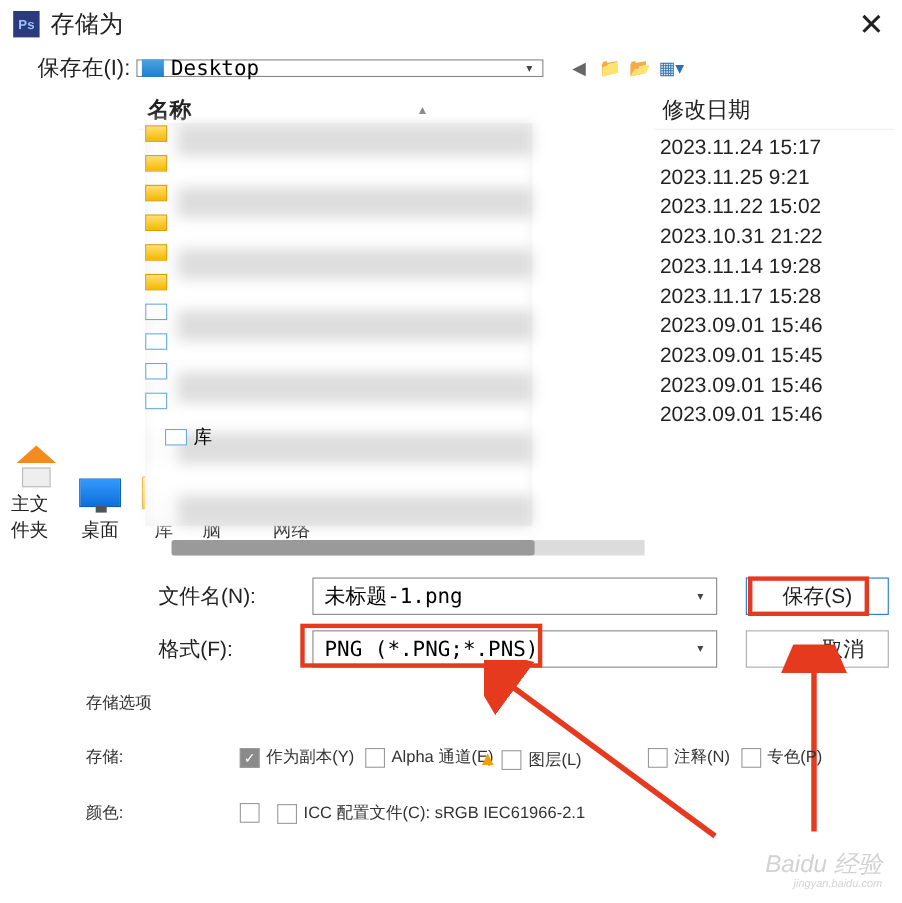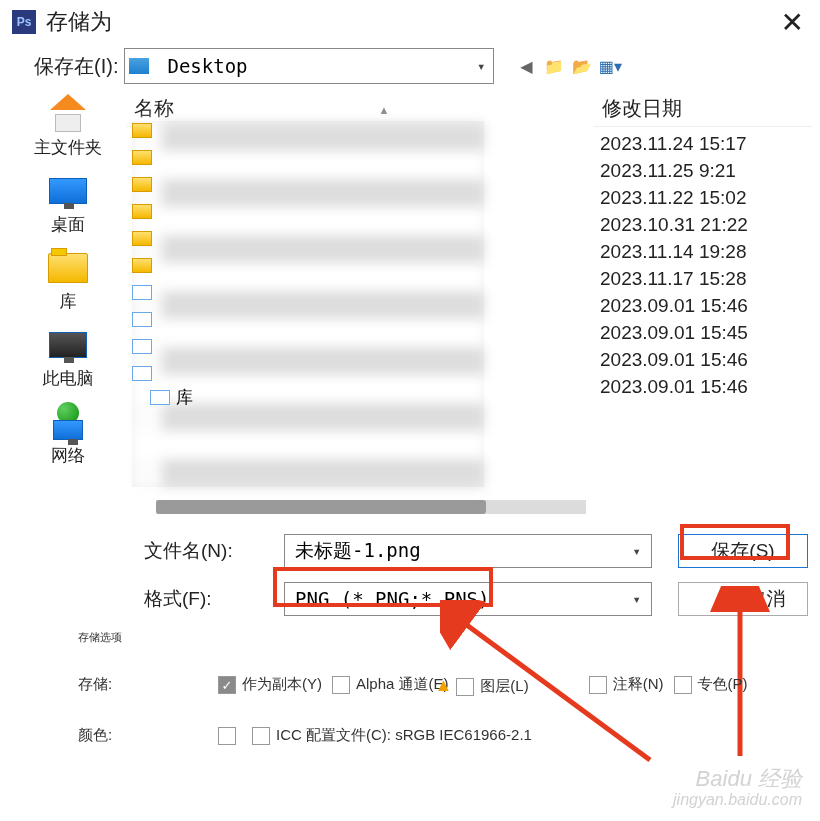--- a/index.html
+++ b/index.html
@@ -3,27 +3,27 @@
 <meta charset="utf-8">
 <style>
   * { box-sizing: border-box; }
   body { margin:0; font-family: "Microsoft YaHei", "SimSun", sans-serif; background:#fff; width:820px; height:821px; position:relative; overflow:hidden; }
   .titlebar { display:flex; align-items:center; height:44px; padding:0 12px; }
   .ps-icon { width:24px; height:24px; background:#2a3a7c; color:#9cc3ff; font-weight:bold; font-size:12px; display:flex; align-items:center; justify-content:center; margin-right:10px; }
   .title { font-size:22px; color:#222;font-family:Liberation Mono, monospace; }
   .close { margin-left:auto; font-size:28px; color:#222; padding:0 4px; cursor:default; }
   .row-savein { display:flex; align-items:center; padding:4px 34px 8px 34px; }
   .lbl-savein { font-size:20px; color:#222; margin-right:6px; }
-  .combo { flex:0 0 370px; height:36px; border:1px solid #888; display:flex; align-items:center; padding:0 4px; font-family: "SimSun", monospace; font-size:19px; background:#fff;gap:12px; }
+  .combo { flex:0 0 370px; height:16px; border:1px solid #888; display:flex; align-items:center; padding:0 4px; font-family: "SimSun", monospace; font-size:19px; background:#fff; }
   .combo .folder-mini { width:20px; height:16px; background:linear-gradient(#4aa3e0,#1e7fcf); margin-right:6px; }
   .combo .arrow { margin-left:auto; font-size:14px; color:#444; padding:0 4px; }
   .toolbar-icons { display:flex; gap:8px; margin-left:22px; align-items:center; }
   .tb-ic { width:20px; height:18px; display:flex; align-items:center; justify-content:center; font-size:16px; }
   .mainrow { display:flex; padding:0 0 0 10px; height:410px; }
-  .sidebar { width:116px; display:flex; flex-direction:column; align-items:center; gap:12px; padding-top:2px; }
+  .sidebar { width:116px; display:flex; flex-direction:row; align-items:flex-end; gap:12px; padding-top:2px; }
   .sb-item { display:flex; flex-direction:column; align-items:center; gap:2px; font-size:17px; color:#222; }
   .sb-ic { width:46px; height:40px; display:flex; align-items:center; justify-content:center; position:relative; }
   .house { width:0;height:0;border-left:18px solid transparent;border-right:18px solid transparent;border-bottom:16px solid #f58a1f; position:absolute; top:0; }
   .house2 { width:26px;height:18px;background:#eee;border:1px solid #bbb; position:absolute; bottom:2px; }
   .monitor { width:38px;height:26px;background:linear-gradient(#3399ff,#0f6fd8);border:1px solid #0d5fb8; position:relative; }
   .monitor::after { content:""; position:absolute; bottom:-6px; left:14px; width:10px; height:6px; background:#555; }
   .folderic { width:40px;height:30px;background:linear-gradient(#ffe070,#f5b800);border:1px solid #d89b00;border-radius:2px 2px 0 0; position:relative; }
   .folderic::before { content:""; position:absolute; top:-6px; left:2px; width:14px;height:6px;background:#f5c800;border:1px solid #d89b00; }
   .globe { width:22px;height:22px;border-radius:50%;background:radial-gradient(circle at 30% 30%, #5fcf5f, #0d8f0d); position:absolute; top:0; left:12px; }
   .filepane { flex:1; display:flex; border-top:1px solid #fff; margin-right:8px; position:relative; }
@@ -49,30 +49,30 @@
   .filename-combo, .format-combo { height:34px; border:1px solid #888; display:flex; align-items:center; padding:0 10px; background:#fff; font-family:"SimSun", monospace; font-size:19px; }
   .filename-combo { width:368px; }
   .filename-combo .arrow, .format-combo .arrow { margin-left:auto; font-size:14px; color:#444; }
   .format-combo { width:368px; }
   .btn { width:130px; height:34px; border:1px solid #1976d2; background:#fff; display:flex; align-items:center; justify-content:center; font-size:19px; color:#222; }
   .btn.cancel { border-color:#aaa;padding-left:47px; }
   .redbox { position:absolute; border:4px solid #e53a1e; pointer-events:none; }
   .redbox.btn-hi { left:680px; top:524px; width:110px; height:36px; }
   .redbox.fmt-hi { left:273px; top:567px; width:220px; height:40px; }
   .options { position:absolute; left:78px; top:630px; right:10px; bottom:10px; font-size:15px; color:#333; }
-  .opt-title { font-size:11px; color:#333; }
+  .opt-title { font-size:15px; color:#333; }
   .opt-row { display:flex; margin-top:30px; }
   .opt-lbl { width:140px; }
   .ck { width:18px;height:18px;border:1px solid #999;background:#fff;display:inline-flex;align-items:center;justify-content:center;margin-right:6px;vertical-align:middle; }
   .ck.on { background:#8a8a8a; color:#fff; font-size:13px; }
   .opt-col { display:flex; gap:10px; }
   .opt-col2 { margin-left:60px; display:flex; flex-direction:row; gap:10px; }
   .warn { color:#f0a000; font-size:18px; margin-right:4px; }
   .watermark { position:absolute; right:18px; bottom:12px; color:rgba(180,180,180,0.6); font-size:22px; font-style:italic; text-align:right; line-height:1.1; }
-  .watermark small { font-size:16px; display:block; }
+  .watermark small { font-size:10px; display:block; }
   .arrow-svg { position:absolute; pointer-events:none; }
   .visible-item { position:absolute; left:150px; top:386px; display:flex; align-items:center; gap:6px; font-size:17px; }
   .visible-item .fld { width:20px;height:15px; }
 </style>
 </head>
 <body>
 
 <div class="titlebar">
   <div class="ps-icon">Ps</div>
   <div class="title">存储为</div>
@@ -126,21 +126,21 @@
           <div class="globe"></div>
           <div class="monitor" style="top:18px;position:absolute;width:30px;height:20px"></div>
         </div>
       <span>网络</span>
     </div>
   </div>
 
   <div class="filepane">
     <div class="col-name">
       <div style="display:flex;align-items:center;">
-        <div class="hdr" style="flex:0 0 auto;">名称</div>
+        <div class="hdr" style="flex:0 0 auto;font-weight:bold;">名称</div>
         <div class="hdr-sort" style="flex:1;">
             <span class="sort-caret">▲</span>
           </div>
       </div>
       <div class="pixblock"></div>
       <div class="fldcol">
         <div class="fld"></div>
           <div class="fld"></div>
           <div class="fld"></div>
           <div class="fld"></div>

